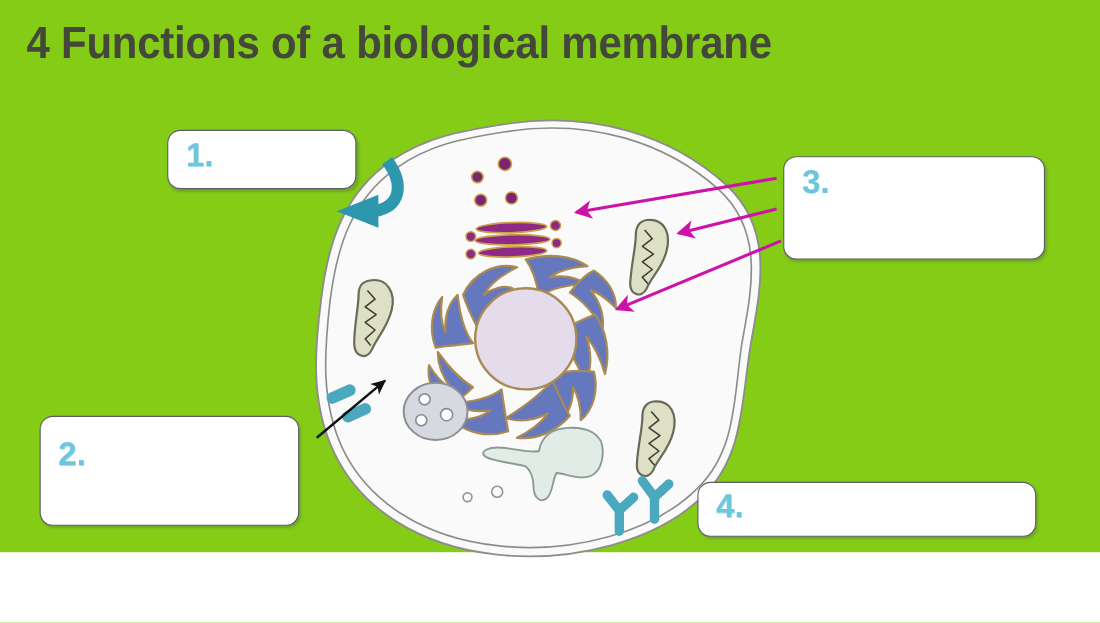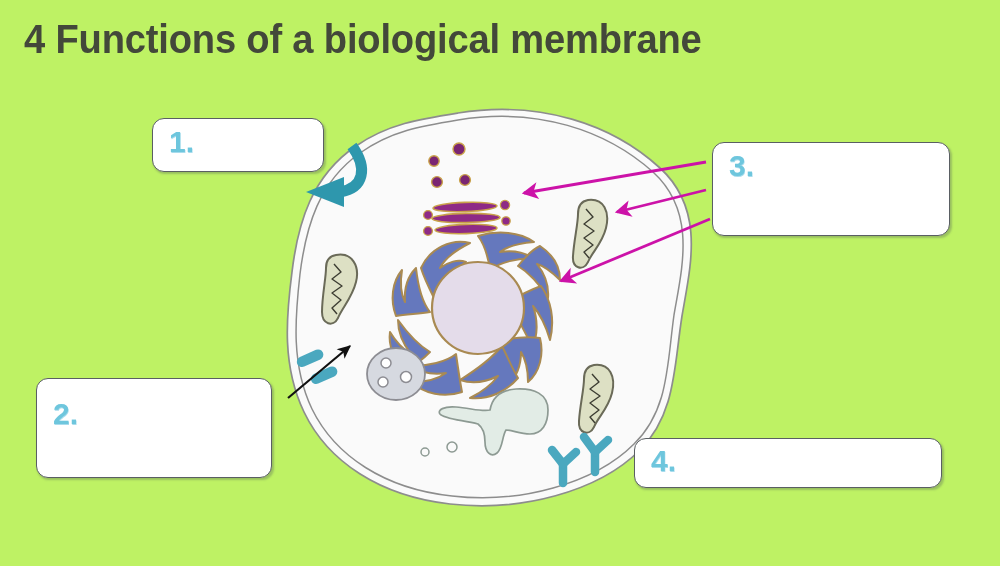--- a/index.html
+++ b/index.html
@@ -9,22 +9,22 @@
   }
   body {
     width: 1000px;
     height: 566px;
     overflow: hidden;
     font-family: "Liberation Sans", sans-serif;
   }
   #stage {
     position: relative;
     width: 1000px;
-    height: 566px;
-    background: #bef264;
+    height: 502px;
+    background: #84cc16;
   }
   #page-title {
     position: absolute;
     left: 24px;
     top: 16px;
     font-family: "Liberation Sans Narrow", "Liberation Sans", sans-serif;
     font-size: 41px;
     font-weight: 700;
     letter-spacing: -0.2px;
     color: #43483a;

